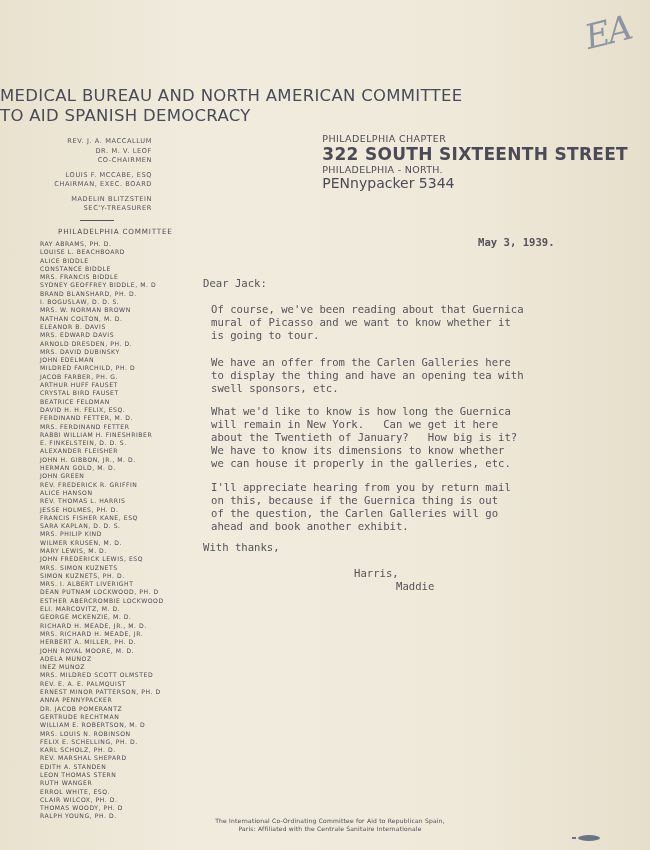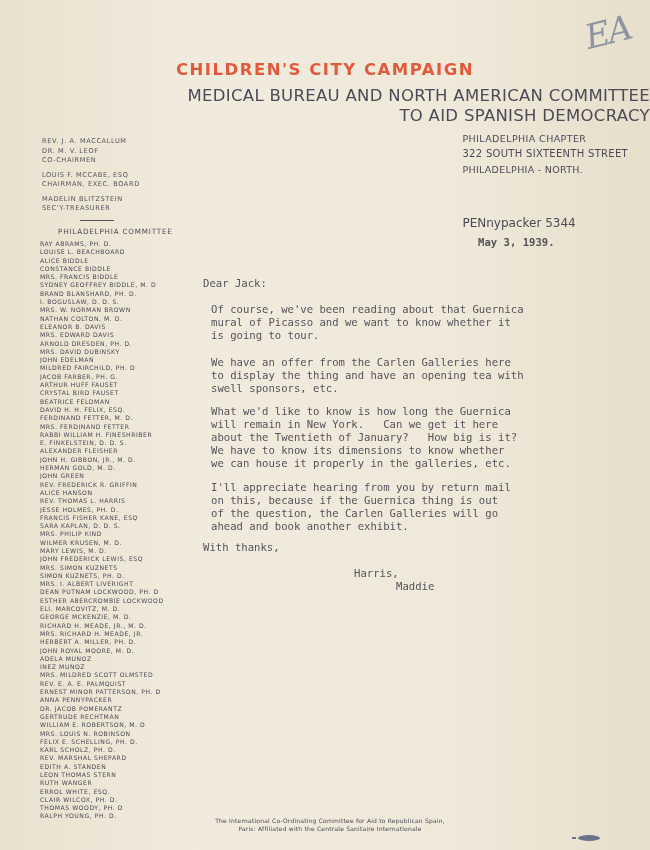--- a/index.html
+++ b/index.html
@@ -19,39 +19,39 @@
       font-family: "DejaVu Serif", serif; font-style: italic;
       font-size: 34px; color: #8d95a3; transform: rotate(-14deg);
       letter-spacing: -2px;
     }
     .campaign {
       position: absolute; left: 0; width: 650px; top: 60px; text-align: center;
       font-family: "DejaVu Sans", sans-serif; font-weight: bold;
       font-size: 16.5px; letter-spacing: 1.5px; color: #e35a3a;
     }
     .org-title {
-      position: absolute; left: 0; width: 650px; top: 86px; text-align: right;
+      position: absolute; left: 0; width: 650px; top: 86px; text-align: left;
       font-family: "DejaVu Sans", sans-serif; font-size: 16.5px;
       color: #4b4a57; line-height: 20px; letter-spacing: 0.3px;
     }
     .officers {
       position: absolute; left: 42px; top: 137px; width: 110px;
-      text-align: left; font-size: 6.6px; letter-spacing: 0.6px;
+      text-align: right; font-size: 6.6px; letter-spacing: 0.6px;
       color: #55545c; line-height: 9.5px; text-transform: uppercase;
     }
     .officers .grp { margin-bottom: 5px; }
     .officers .rule { width: 34px; height: 1px; background: #55545c; margin: 6px auto 0; }
     .chapter {
       position: absolute; right: 22px; top: 132px; text-align: left;
       color: #4b4a57;
     }
     .chapter .l1 { font-size: 9.5px; letter-spacing: 0.4px; line-height: 13px; }
-    .chapter .l2 { font-size: 10px; letter-spacing: 0.3px; line-height: 18px; }
+    .chapter .l2 { font-size: 17px; letter-spacing: 0.3px; line-height: 18px; font-weight: bold; }
     .chapter .l3 { font-size: 9.5px; letter-spacing: 0.3px; line-height: 14px; }
-    .chapter .l4 { font-size: 12px; line-height: 13px; margin-top: 40px; }
+    .chapter .l4 { font-size: 14px; line-height: 13px; }
     .committee-head {
       position: absolute; left: 58px; top: 227px;
       font-size: 7.2px; letter-spacing: 0.8px; color: #4d4c55;
     }
     .committee {
       position: absolute; left: 40px; top: 240px; width: 150px;
       font-size: 6.1px; letter-spacing: 0.55px; line-height: 8.3px;
       color: #4a4954; text-transform: uppercase; list-style: none;
     }
     .committee li { white-space: nowrap; }
@@ -79,21 +79,20 @@
       content: ""; position: absolute; left: -6px; top: 2px; width: 4px; height: 2px; background: #6c7288;
     }
   </style>
 </head>
 <body>
 
 <div class="page">
 
   <div class="annotation">EA</div>
 
-  <div class="campaign">CHILDREN'S CITY CAMPAIGN</div>
   <div class="org-title">
     <div>MEDICAL BUREAU AND NORTH AMERICAN COMMITTEE</div>
     <div>TO AID SPANISH DEMOCRACY</div>
   </div>
 
   <div class="officers">
     <div class="grp">
       <div>Rev. J. A. MacCallum</div>
       <div>Dr. M. V. Leof</div>
       <div>Co-Chairmen</div>

